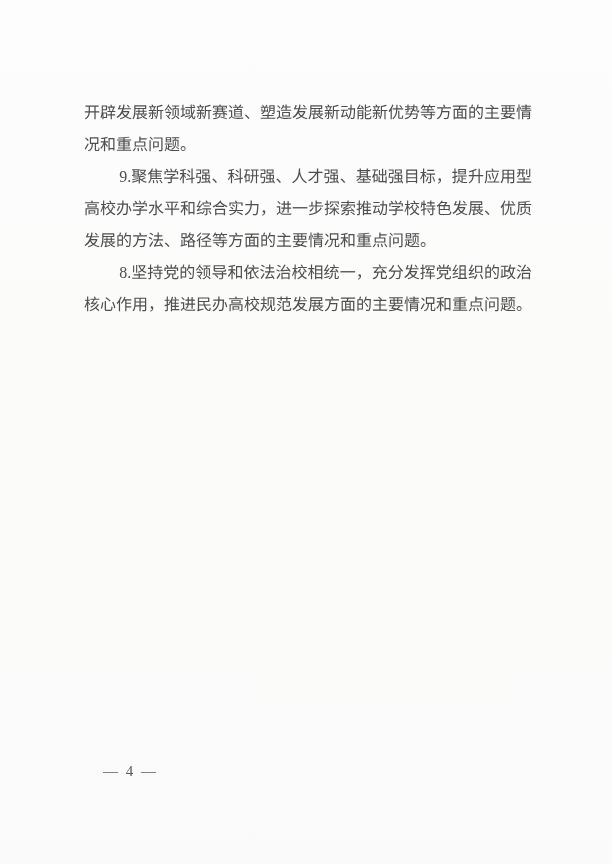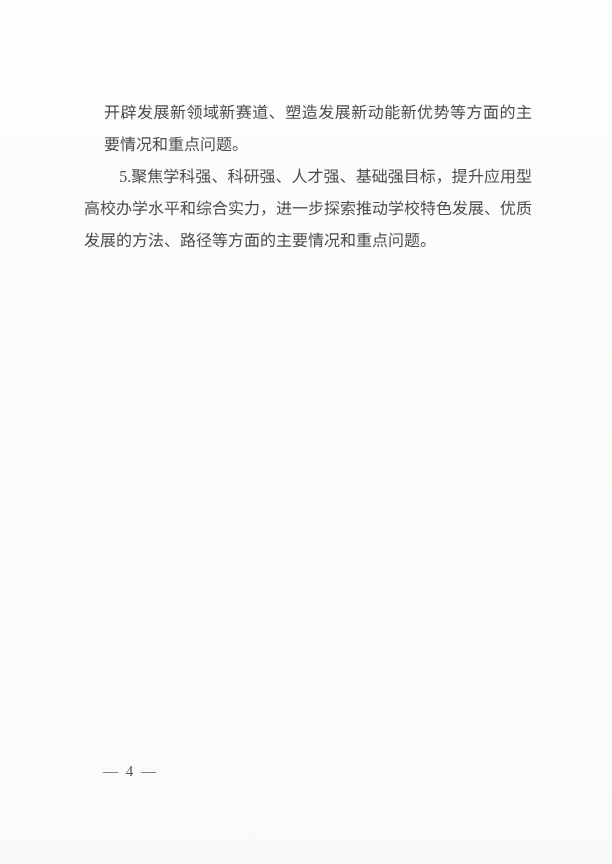--- a/index.html
+++ b/index.html
@@ -32,36 +32,36 @@
     text-justify: inter-ideograph;
   }
   .para {
     margin: 0;
     padding: 0;
     text-indent: 2.2em;
     word-break: break-all;
   }
   .para.no-indent {
     text-indent: 0;
-    margin-left: 20px;
   }
   .page-number {
     position: absolute;
     left: 103px;
     top: 761px;
     font-size: 15px;
     line-height: 20px;
     color: #585858;
     letter-spacing: 2px;
     white-space: pre;
   }
 </style>
 </head>
 <body>
 
 <div class="page">
   <div class="text-block">
     <p class="para no-indent">开辟发展新领域新赛道、塑造发展新动能新优势等方面的主要情况和重点问题。</p>
-    <p class="para">5.聚焦学科强、科研强、人才强、基础强目标，提升应用型高校办学水平和综合实力，进一步探索推动学校特色发展、优质发展的方法、路径等方面的主要情况和重点问题。</p>
+    <p class="para">9.聚焦学科强、科研强、人才强、基础强目标，提升应用型高校办学水平和综合实力，进一步探索推动学校特色发展、优质发展的方法、路径等方面的主要情况和重点问题。</p>
+    <p class="para">8.坚持党的领导和依法治校相统一，充分发挥党组织的政治核心作用，推进民办高校规范发展方面的主要情况和重点问题。</p>
   </div>
 
   <div class="page-number">— 4 —</div>
 </div>
 
 </body></html>

